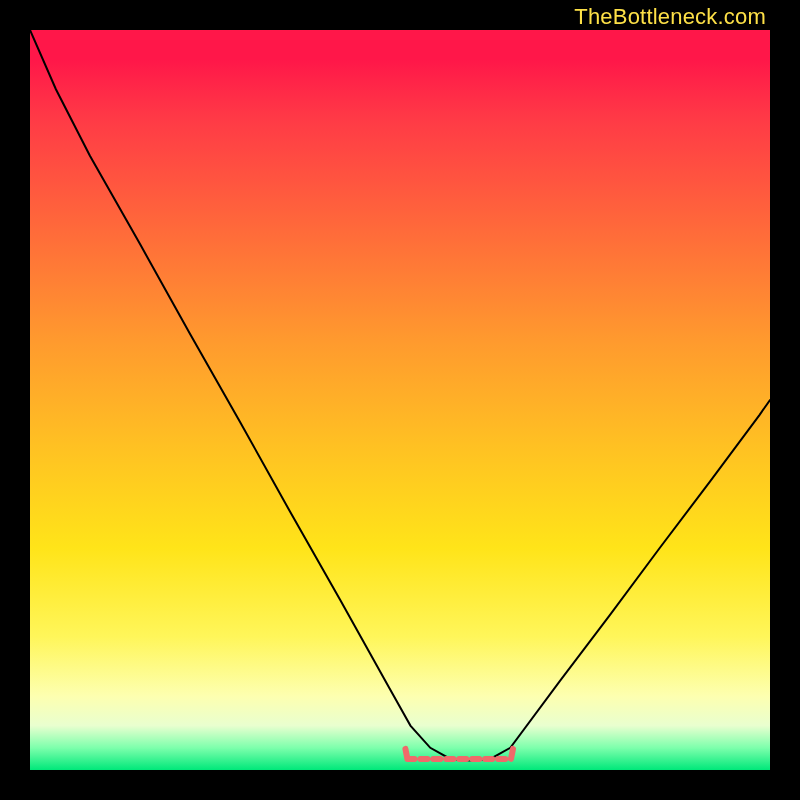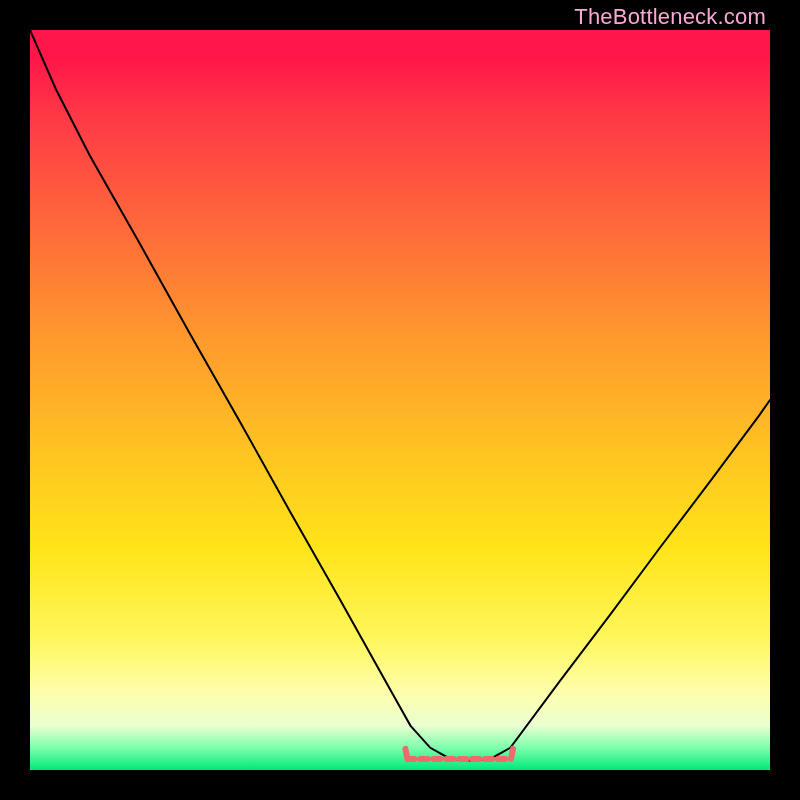--- a/index.html
+++ b/index.html
@@ -54,21 +54,21 @@
   .bottom-marks {
     fill: none;
     stroke: #ef6a6a;
     stroke-width: 6;
     stroke-linecap: round;
   }
   .watermark {
     position: absolute;
     top: 4px;
     right: 34px;
-    color: #f9a8d4;
+    color: #fde047;
     font-size: 22px;
     letter-spacing: 0.2px;
     user-select: none;
   }
 </style>
 </head>
 <body>
 
 <div class="frame">
 

